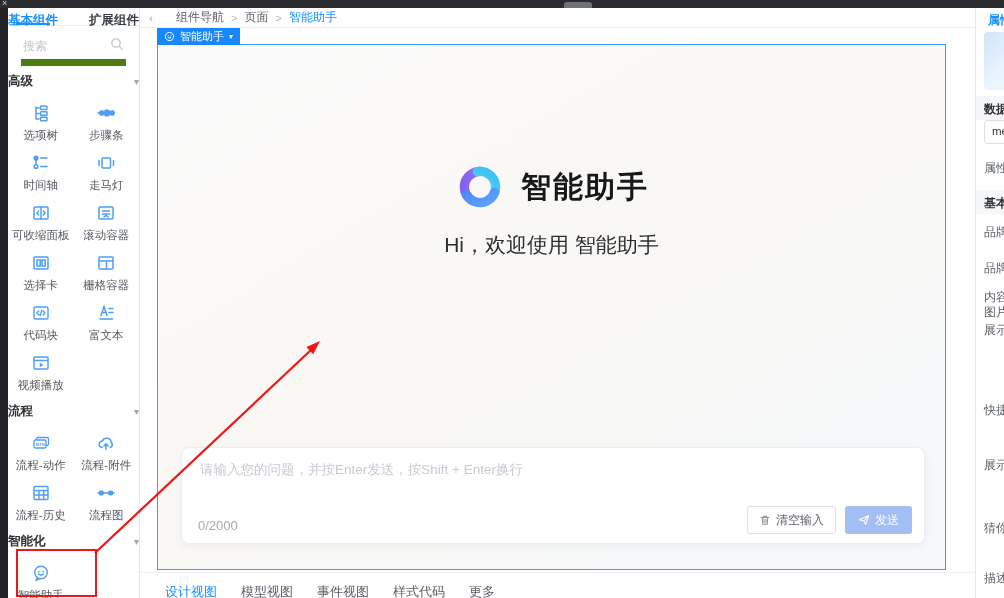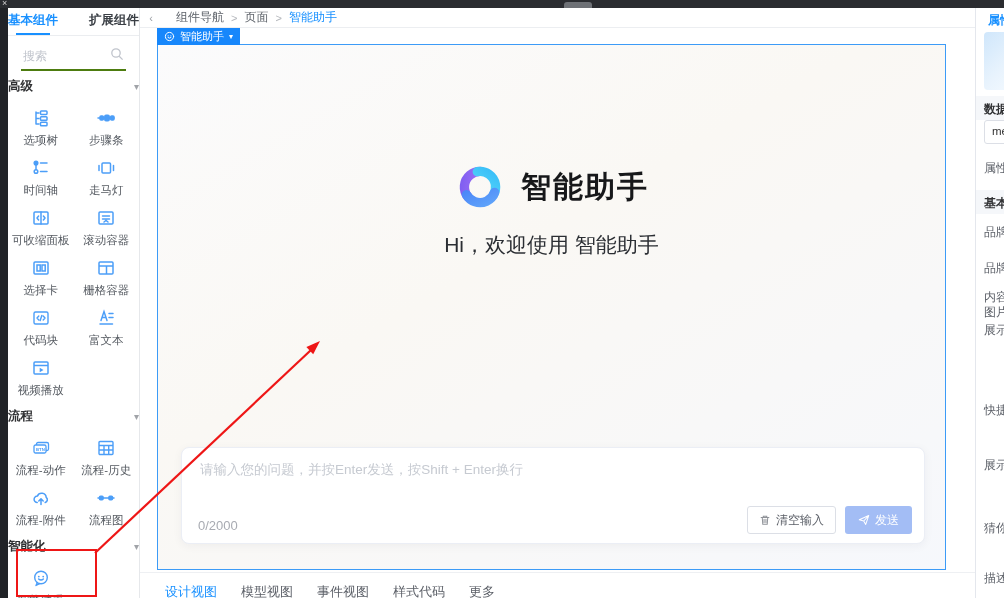--- a/index.html
+++ b/index.html
@@ -10,26 +10,26 @@
   body{width:1004px;height:598px;position:relative;overflow:hidden;background:#fff;}
 
   
   .top-dark{position:absolute;left:0;top:0;width:1004px;height:8px;background:#2a2c30;z-index:5;}
   .top-dark .drag-tab{position:absolute;left:564px;top:2px;width:28px;height:6px;border-radius:3px 3px 0 0;background:#6e7176;}
   .top-dark .win-x{position:absolute;left:2px;top:-2px;color:#cfcfcf;font-size:9px;}
   .left-dark{position:absolute;left:0;top:8px;width:8px;height:590px;background:#212327;z-index:5;}
 
   
   .sidebar{position:absolute;left:8px;top:8px;width:132px;height:590px;background:#fff;border-right:1px solid var(--border);overflow:hidden;}
-  .sb-tabs{display:flex;height:28px;border-bottom:1px solid #ebedf0;gap:31px;}
+  .sb-tabs{display:flex;height:18px;border-bottom:1px solid #ebedf0;gap:31px;}
   .sb-tab{flex:1;text-align:center;font-size:12.5px;line-height:25px;color:#3a3f45;font-weight:bold;cursor:pointer;position:relative;}
   .sb-tab.active{color:var(--accent);}
   .sb-tab.active:after{content:"";position:absolute;left:8px;right:8px;bottom:0;height:2px;background:var(--accent);}
   .sb-search{margin:9px 13px 0;position:relative;}
-  .sb-search input{width:100%;border:none;border-bottom:2px solid #4d7c0f;font-size:12px;padding:4px 18px 6px 2px;color:#333;outline:none;background:transparent;}
+  .sb-search input{width:100%;border:none;border-bottom:7px solid #4d7c0f;font-size:12px;padding:4px 18px 6px 2px;color:#333;outline:none;background:transparent;}
   .sb-search input::placeholder{color:#c0c4cc;}
   .sb-search .mag{position:absolute;right:2px;top:2px;}
   .sb-sec{height:30px;display:flex;align-items:center;justify-content:space-between;padding:0 0;cursor:pointer;}
   .sb-sec .t{font-size:12.5px;color:#303133;font-weight:bold;}
   .sb-sec .caret{font-size:10px;color:#a0a3a8;}
   .sb-grid{display:grid;grid-template-columns:1fr 1fr;}
   .sb-item{height:50px;display:flex;flex-direction:column;align-items:center;padding-top:7px;cursor:pointer;}
   .sb-item .lbl{font-size:11.5px;color:#555a61;margin-top:5px;white-space:nowrap;}
   .cicon{display:block;}
 
@@ -197,32 +197,32 @@
   <div class="sb-grid">
     <div class="sb-item">
       <svg class="cicon" width="20" height="20" viewBox="0 0 20 20" fill="none" stroke="#4c9ef8" stroke-width="1.3">
           <rect x="5.5" y="4.5" width="12" height="8" rx="1.5"></rect>
           <rect x="3" y="7" width="12" height="8" rx="1.5" fill="#fff"></rect>
           <text x="5" y="13" font-size="4.3" fill="#4c9ef8" stroke="none" font-family="Liberation Sans,sans-serif" font-weight="bold">BTN</text>
         </svg>
       <span class="lbl">流程-动作</span>
     </div>
     <div class="sb-item">
+      <svg class="cicon" width="20" height="20" viewBox="0 0 20 20" fill="none" stroke="#4c9ef8" stroke-width="1.5" stroke-linecap="round" stroke-linejoin="round">
+          <path d="M6.2 14.5 A3.2 3.2 0 0 1 6.4 8.1 A4.6 4.6 0 0 1 15.2 9.4 A2.9 2.9 0 0 1 14.2 14.5"></path>
+          <path d="M10 16.5 V11 M7.8 13 L10 10.8 L12.2 13"></path>
+        </svg>
+      <span class="lbl">流程-附件</span>
+    </div>
+    <div class="sb-item">
       <svg class="cicon" width="20" height="20" viewBox="0 0 20 20" fill="none" stroke="#4c9ef8" stroke-width="1.4">
           <rect x="3" y="3.5" width="14" height="13" rx="1"></rect>
           <path d="M3 7.5 H17 M3 12 H17 M8 7.5 V16.5 M12.7 7.5 V16.5"></path>
         </svg>
       <span class="lbl">流程-历史</span>
-    </div>
-    <div class="sb-item">
-      <svg class="cicon" width="20" height="20" viewBox="0 0 20 20" fill="none" stroke="#4c9ef8" stroke-width="1.5" stroke-linecap="round" stroke-linejoin="round">
-          <path d="M6.2 14.5 A3.2 3.2 0 0 1 6.4 8.1 A4.6 4.6 0 0 1 15.2 9.4 A2.9 2.9 0 0 1 14.2 14.5"></path>
-          <path d="M10 16.5 V11 M7.8 13 L10 10.8 L12.2 13"></path>
-        </svg>
-      <span class="lbl">流程-附件</span>
     </div>
     <div class="sb-item">
       <svg class="cicon" width="20" height="20" viewBox="0 0 20 20" fill="none" stroke="#4c9ef8" stroke-width="1.5" stroke-linecap="round">
           <path d="M2 10 H18"></path>
           <rect x="3.5" y="8.2" width="3.6" height="3.6" rx="1" fill="#4c9ef8"></rect>
           <rect x="12.9" y="8.2" width="3.6" height="3.6" rx="1" fill="#4c9ef8"></rect>
         </svg>
       <span class="lbl">流程图</span>
     </div>
   </div>

